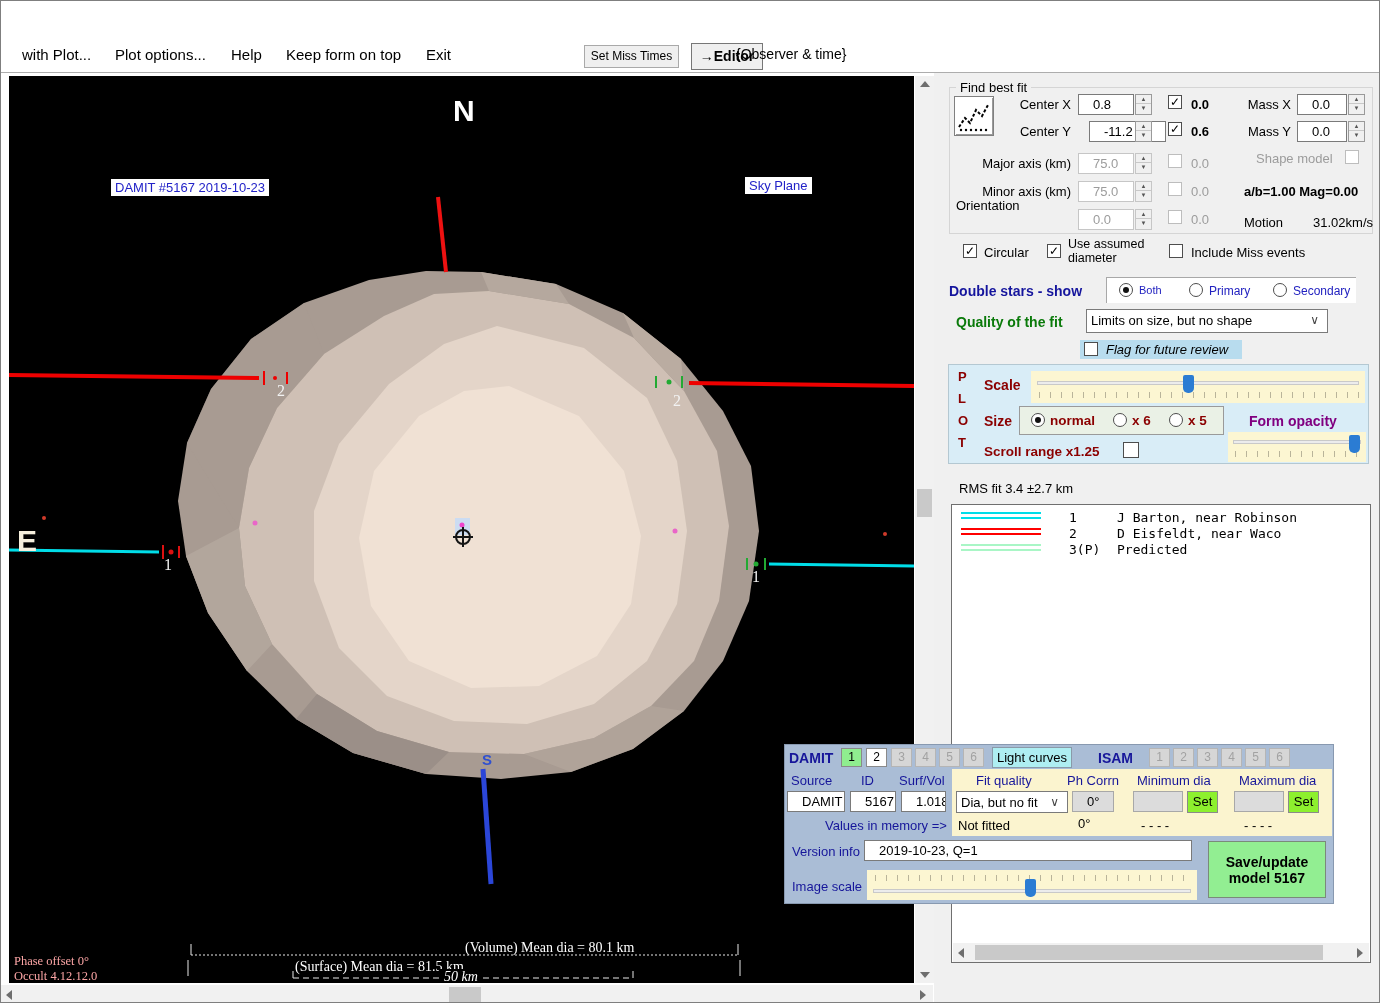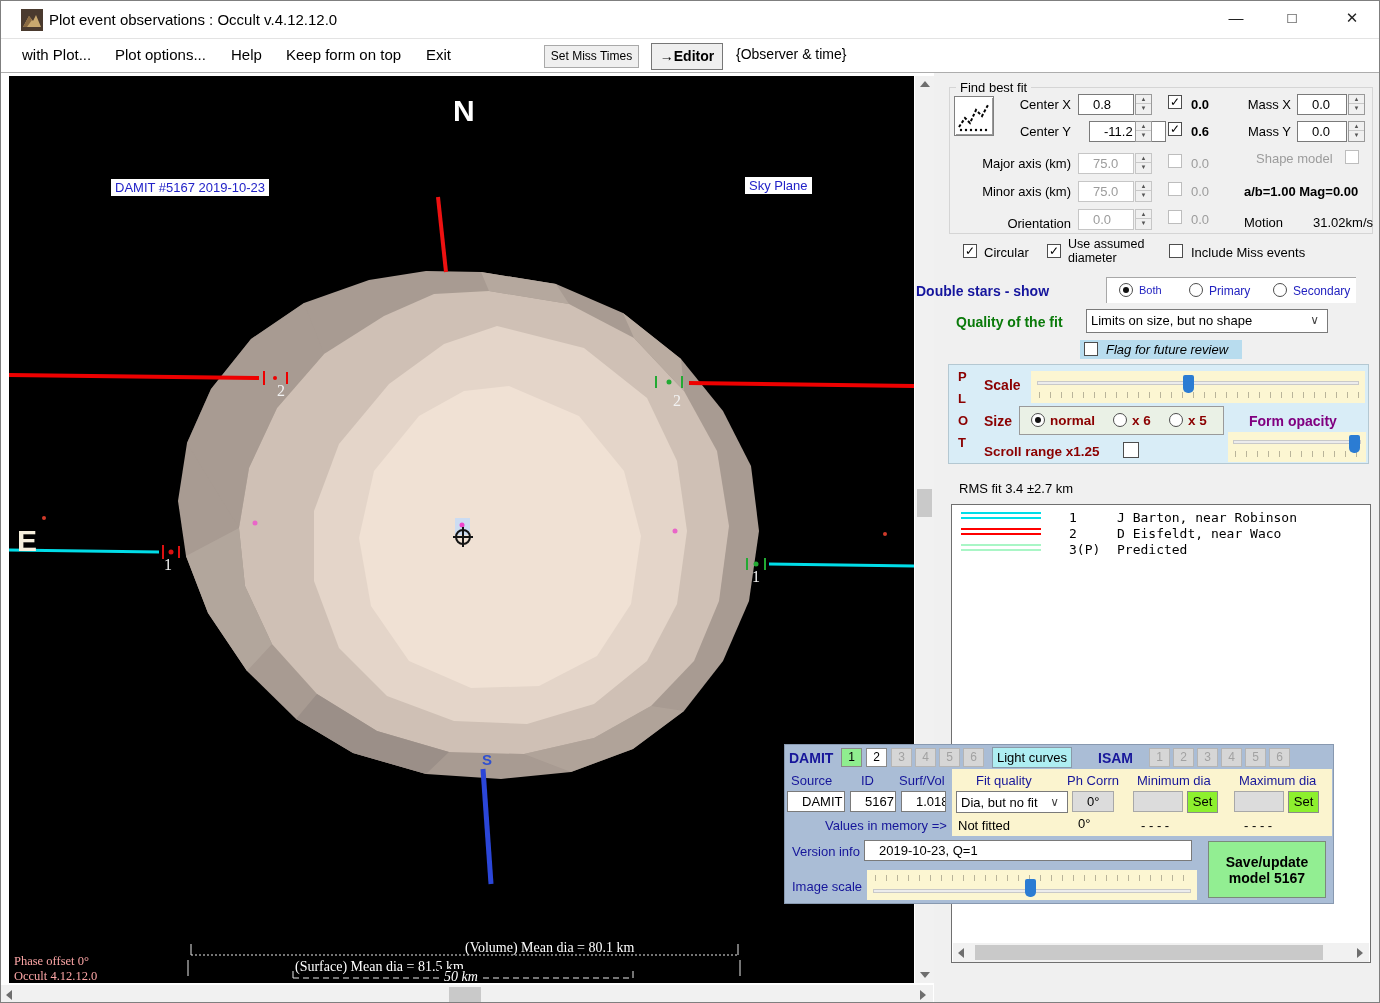--- a/index.html
+++ b/index.html
@@ -9,21 +9,21 @@
     font-family:"Liberation Sans", sans-serif; border:1px solid #7f7f7f; overflow:hidden;
   }
   .abs { position:absolute; }
 
   
   .titlebar { position:absolute; left:0; top:0; width:100%; height:38px; background:#fff; border-bottom:1px solid #e3e3e3; }
   .title-text { position:absolute; left:48px; top:10px; font-size:15px; color:#000; }
   .win-glyph { position:absolute; top:8px; width:30px; height:24px; text-align:center; font-size:15px; color:#222; cursor:default; }
   .menubar { position:absolute; left:0; top:38px; width:100%; height:34px; background:#fff; border-bottom:1px solid #adadad; }
   .menu-item { position:absolute; top:7px; font-size:15px; color:#000; }
-  .btn { border:1px solid #a9a9a9; background:#efefef; color:#000; text-align:center; }
+  .btn { border:1px solid #a9a9a9; background:#efefef; color:#000; text-align:center;margin-left:40px; }
 
   
   #plot { position:absolute; left:8px; top:75px; width:905px; height:907px; background:#000; overflow:hidden; }
   .plot-label-box { position:absolute; background:#fff; color:#2222c8; font-size:13px; padding:1px 4px; }
   .compass { position:absolute; color:#fff; font-weight:bold; }
   .chord-num { position:absolute; color:#f2f2f2; font-family:"Liberation Serif", serif; font-size:16px; }
   .scale-text { position:absolute; color:#fff; font-family:"Liberation Serif", serif; font-size:14px; }
   .corner-text { position:absolute; color:#fca5a5; font-family:"Liberation Serif", serif; font-size:12.5px; }
 
   
@@ -72,31 +72,20 @@
   .setbtn { position:absolute; width:31px; height:22px; background:#8df02e; border:1px solid #8a8a8a;
             font-size:13px; text-align:center; line-height:20px; }
   .legend-row { position:absolute; font-family:"DejaVu Sans Mono", monospace; font-size:13px; color:#000; white-space:pre; }
   .legend-swatch { position:absolute; width:80px; height:7px; border-top:2px solid; border-bottom:2px solid; }
 </style>
 </head>
 <body>
 
 <div id="root">
 
-  <div class="titlebar">
-    <svg class="abs" style="left:20px;top:8px" width="22" height="22">
-      <rect x="0" y="0" width="22" height="22" fill="#4a3a2e"></rect>
-      <path d="M2 18 L8 7 L12 12 L15 6 L20 18 Z" fill="#c9a96f"></path>
-      <path d="M2 18 L8 7 L11 11 L6 18 Z" fill="#8a6a42"></path>
-    </svg>
-    <span class="title-text">Plot event observations : Occult v.4.12.12.0</span>
-    <span class="win-glyph" style="left:1220px">—</span>
-    <span class="win-glyph" style="left:1276px">□</span>
-    <span class="win-glyph" style="left:1336px">✕</span>
-  </div>
 
   <div class="menubar">
     <span class="menu-item" style="left:21px">with Plot...</span>
     <span class="menu-item" style="left:114px">Plot options...</span>
     <span class="menu-item" style="left:230px">Help</span>
     <span class="menu-item" style="left:285px">Keep form on top</span>
     <span class="menu-item" style="left:425px">Exit</span>
     <div class="btn abs" style="left:543px;top:6px;width:95px;height:23px;font-size:12px;line-height:21px">Set Miss Times</div>
     <div class="btn abs" style="left:650px;top:4px;width:72px;height:27px;font-size:14px;font-weight:bold;line-height:25px;border-color:#777">→Editor</div>
     <span class="menu-item" style="left:735px;font-size:14px">{Observer &amp; time}</span>
@@ -256,39 +245,39 @@
   <div class="lbl" style="left:955px;top:183px;width:115px;text-align:right">Minor axis (km)</div>
   <div class="fld dis" style="left:1077px;top:180px;width:56px">75.0</div>
   <div class="spin dis" style="left:1134px;top:180px">
       <div>▲</div>
       <div>▼</div>
     </div>
   <div class="cb dis" style="left:1167px;top:181px"></div>
   <div class="lbl dim" style="left:1190px;top:183px">0.0</div>
   <div class="lbl" style="left:1243px;top:183px;font-weight:bold">a/b=1.00 Mag=0.00</div>
 
-  <div class="lbl" style="left:955px;top:215px;width:115px;text-align:right">Orientation</div>
+  <div class="lbl" style="left:955px;top:197px;width:115px;">Orientation</div>
   <div class="fld dis" style="left:1077px;top:208px;width:56px">0.0</div>
   <div class="spin dis" style="left:1134px;top:208px">
       <div>▲</div>
       <div>▼</div>
     </div>
   <div class="cb dis" style="left:1167px;top:209px"></div>
   <div class="lbl dim" style="left:1190px;top:211px">0.0</div>
   <div class="lbl" style="left:1243px;top:214px">Motion</div>
   <div class="lbl" style="left:1300px;top:214px;width:72px;text-align:right">31.02km/s</div>
 
   <div class="cb checked" style="left:962px;top:243px"></div>
   <div class="lbl" style="left:983px;top:244px">Circular</div>
   <div class="cb checked" style="left:1046px;top:243px"></div>
   <div class="lbl" style="left:1067px;top:236px;width:88px;white-space:normal;font-size:12.5px;line-height:14px">Use assumed diameter</div>
   <div class="cb" style="left:1168px;top:243px"></div>
   <div class="lbl" style="left:1190px;top:244px">Include Miss events</div>
 
-  <div class="lbl" style="left:915px;top:282px;font-size:14px;font-weight:bold;color:#15159d">Double stars - show</div>
+  <div class="lbl" style="left:948px;top:282px;font-size:14px;font-weight:bold;color:#15159d">Double stars - show</div>
   <div class="abs" style="left:1105px;top:276px;width:250px;height:26px;background:#fff;border-left:1px solid #a8a8a8;border-top:1px solid #a8a8a8"></div>
   <div class="radio sel" style="left:1118px;top:282px"></div>
   <div class="lbl" style="left:1138px;top:283px;font-size:11px;color:#2222c0">Both</div>
   <div class="radio" style="left:1188px;top:282px"></div>
   <div class="lbl" style="left:1208px;top:283px;font-size:12px;color:#2222c0">Primary</div>
   <div class="radio" style="left:1272px;top:282px"></div>
   <div class="lbl" style="left:1292px;top:283px;font-size:12px;color:#2222c0">Secondary</div>
 
   <div class="lbl" style="left:955px;top:313px;font-size:14px;font-weight:bold;color:#0a7a0a">Quality of the fit</div>
   <div class="select" style="left:1085px;top:308px;width:242px;height:24px">

